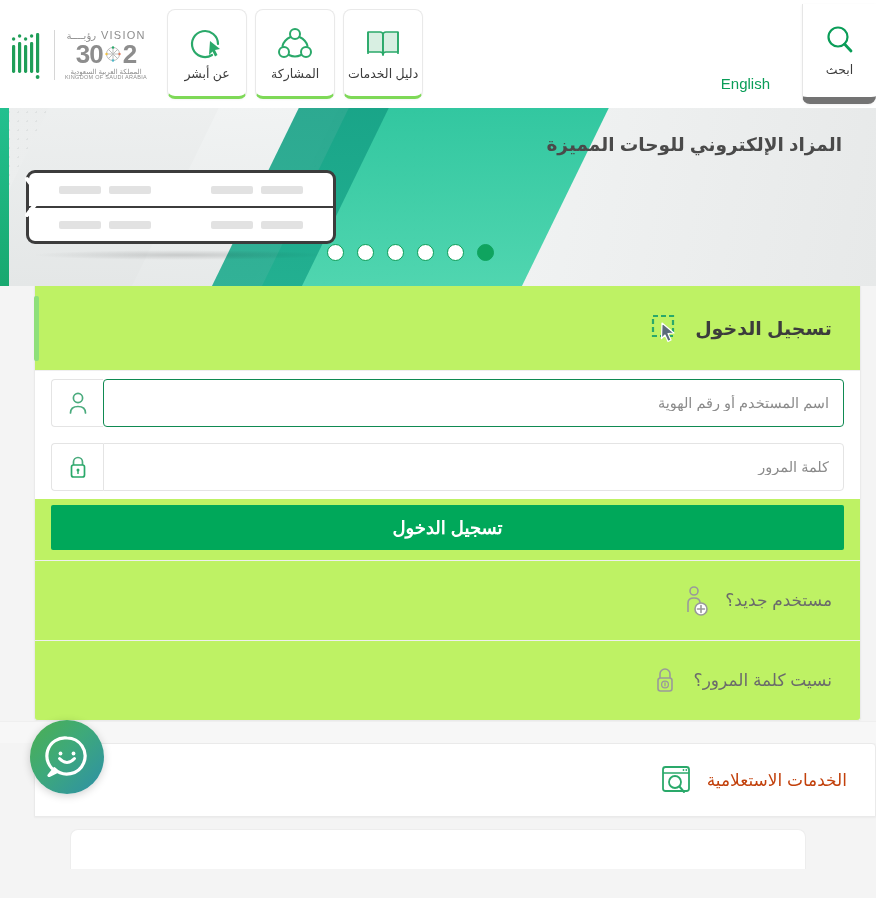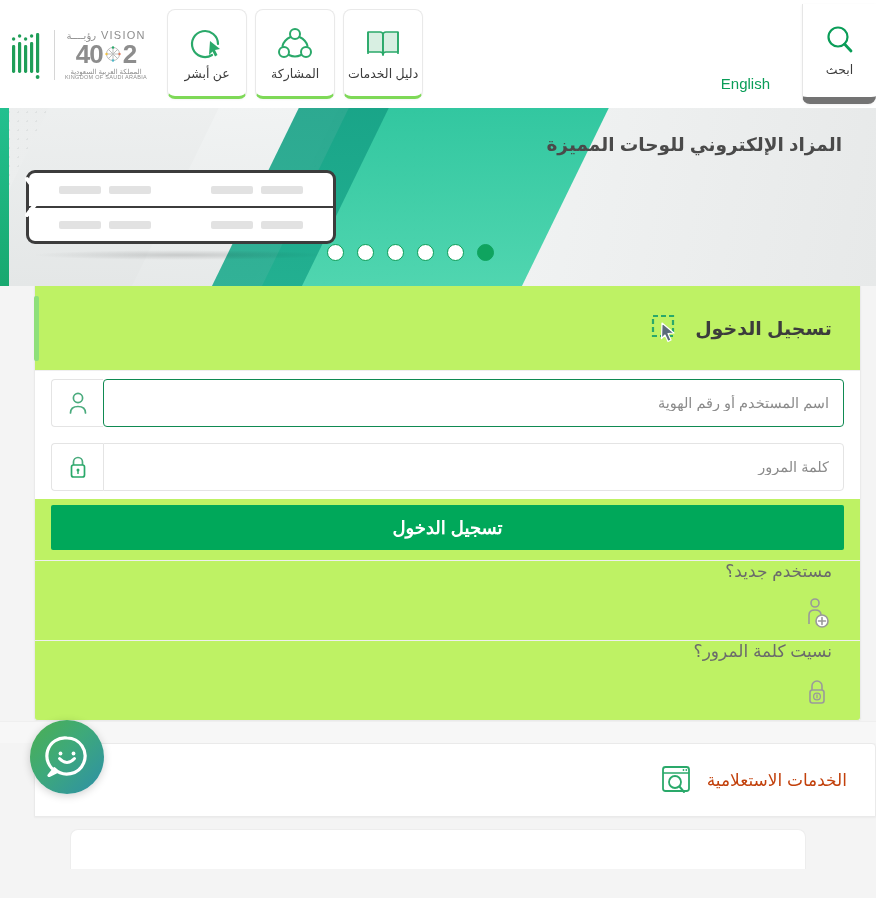--- a/index.html
+++ b/index.html
@@ -362,25 +362,25 @@
     color: #fff;
     font-size: 18px;
     font-weight: bold;
     cursor: pointer;
     font-family: "Liberation Sans", sans-serif;
   }
 
   .link-row {
     height: 80px;
     display: flex;
+    align-items: center;
     padding-right: 28px;
     gap: 14px;
     border-top: 1px solid #efefef;
     cursor: pointer;
-    flex-direction: column;
   }
   .link-row .lbl {
     font-size: 17px;
     color: #6b6b6b;
   }
 
   .spacer-band {
     height: 22px;
     background: #f7f7f7;
     border-top: 1px solid #efefef;
@@ -503,21 +503,21 @@
             <svg width="20" height="20" viewBox="0 0 20 20">
               <g stroke="#bdbdbd" stroke-width="1" fill="none">
                 <circle cx="10" cy="10" r="6.5"></circle>
                 <path d="M10 3 v14 M3 10 h14 M5 5 l10 10 M15 5 l-10 10"></path>
               </g>
               <circle cx="10" cy="3.5" r="1.2" fill="#2aa96a"></circle>
               <circle cx="10" cy="16.5" r="1.2" fill="#4db8c8"></circle>
               <circle cx="3.5" cy="10" r="1.2" fill="#f0c040"></circle>
               <circle cx="16.5" cy="10" r="1.2" fill="#e07a5f"></circle>
             </svg>
-            <span>40</span>
+            <span>30</span>
           </div>
           <div class="vision-sub1">المملكة العربية السعودية</div>
           <div class="vision-sub2">KINGDOM OF SAUDI ARABIA</div>
         </div>
 
         <div class="absher-logo">
           <svg width="34" height="52" viewBox="0 0 34 52">
             <g fill="#1f9e58">
               <rect x="2" y="16" width="3.2" height="28" rx="1.4"></rect>
               <rect x="8" y="13" width="3.2" height="31" rx="1.4"></rect>

